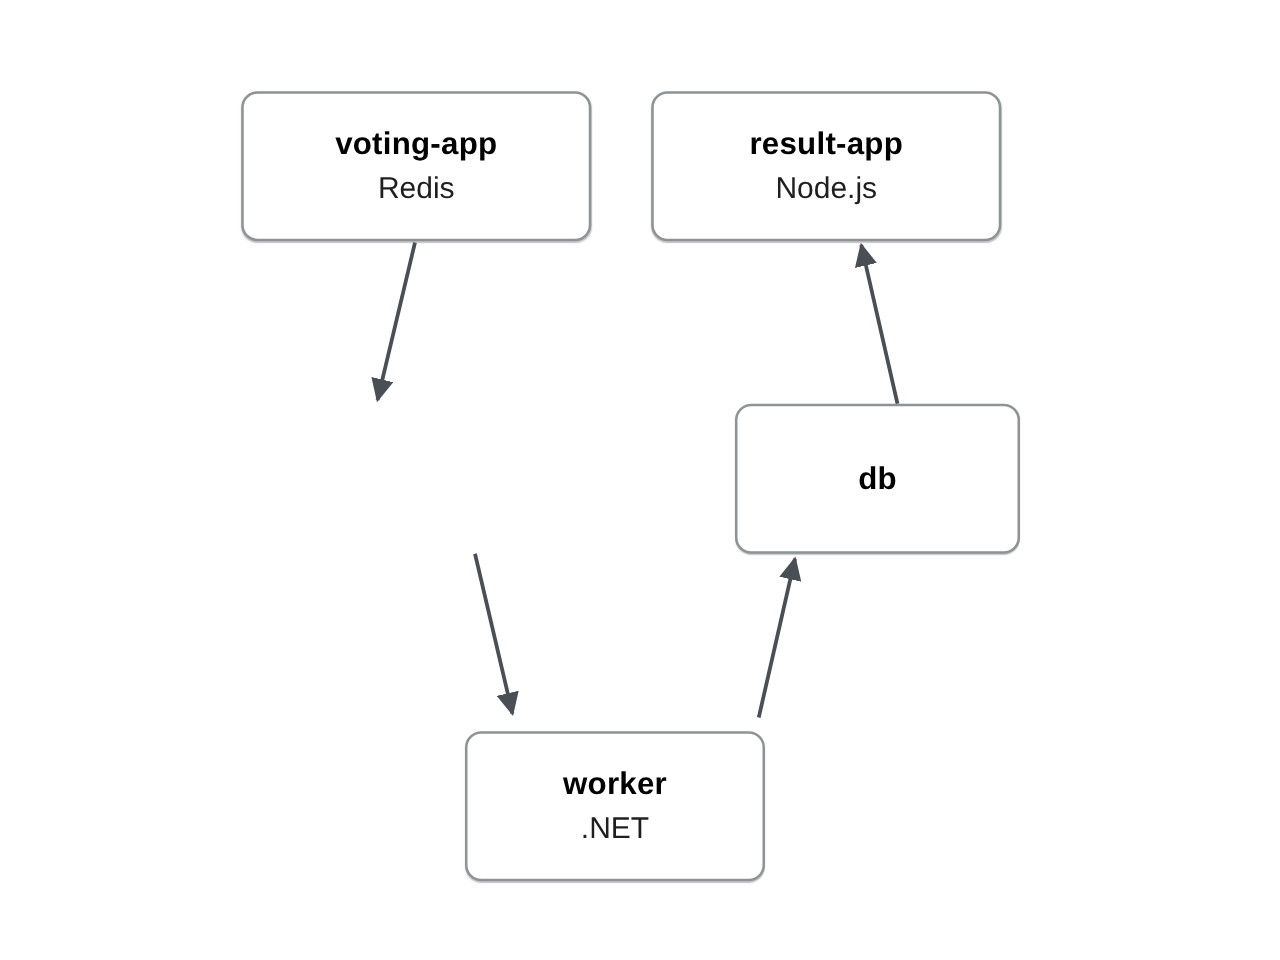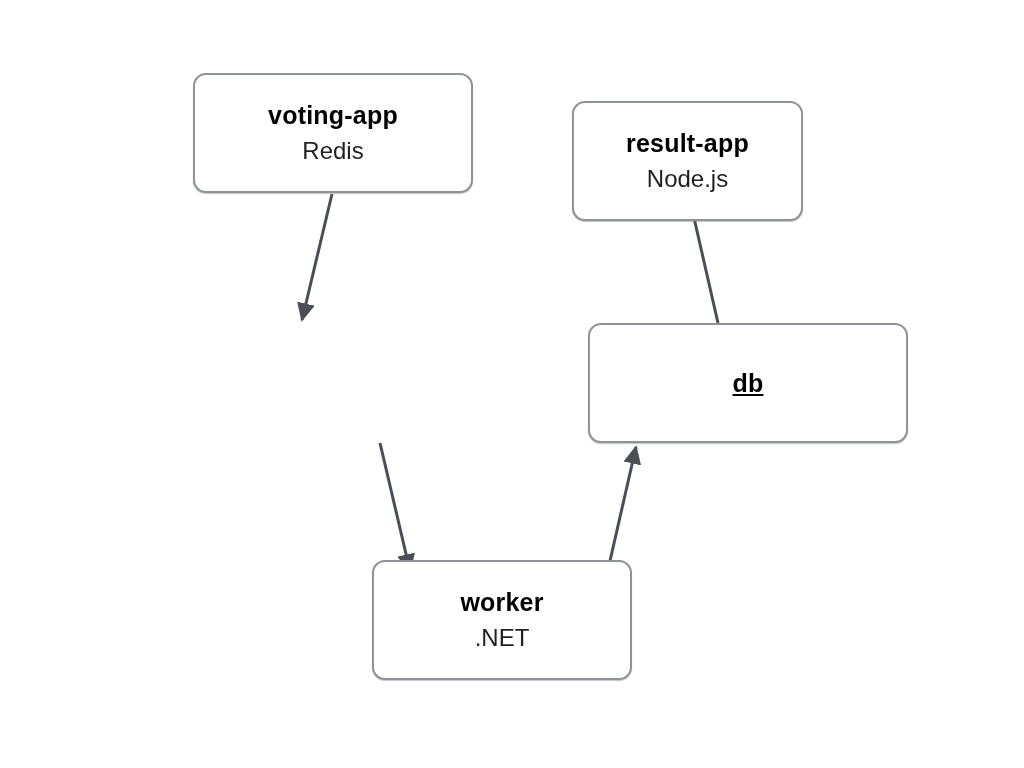--- a/index.html
+++ b/index.html
@@ -63,28 +63,28 @@
       <line x1="380" y1="443" x2="410" y2="571" stroke="#4a4f56" stroke-width="3" marker-end="url(#arrowhead)"></line>
       <line x1="607" y1="574" x2="636" y2="447" stroke="#4a4f56" stroke-width="3" marker-end="url(#arrowhead)"></line>
       <line x1="718" y1="323" x2="689" y2="196" stroke="#4a4f56" stroke-width="3" marker-end="url(#arrowhead)"></line>
     </svg>
 
   <div class="node" style="left: 193px; top: 73px; width: 280px; height: 120px;">
     <div class="node-title">voting-app</div>
     <div class="node-subtitle">Redis</div>
   </div>
 
-  <div class="node" style="left: 572px; top: 73px; width: 231px; height: 120px; margin-top: 28px;">
+  <div class="node" style="left: 521px; top: 73px; width: 280px; height: 120px;">
     <div class="node-title">result-app</div>
     <div class="node-subtitle">Node.js</div>
   </div>
 
 
-  <div class="node" style="left: 588px; top: 323px; width: 320px; height: 120px; text-decoration: underline;">
+  <div class="node" style="left: 588px; top: 323px; width: 228px; height: 120px;">
     <div class="node-title">db</div>
   </div>
 
-  <div class="node" style="left: 372px; top: 560px; width: 260px; height: 120px;">
+  <div class="node" style="left: 372px; top: 585px; width: 240px; height: 120px;">
     <div class="node-title">worker</div>
     <div class="node-subtitle">.NET</div>
   </div>
 
 </div>
 
 </body></html>

